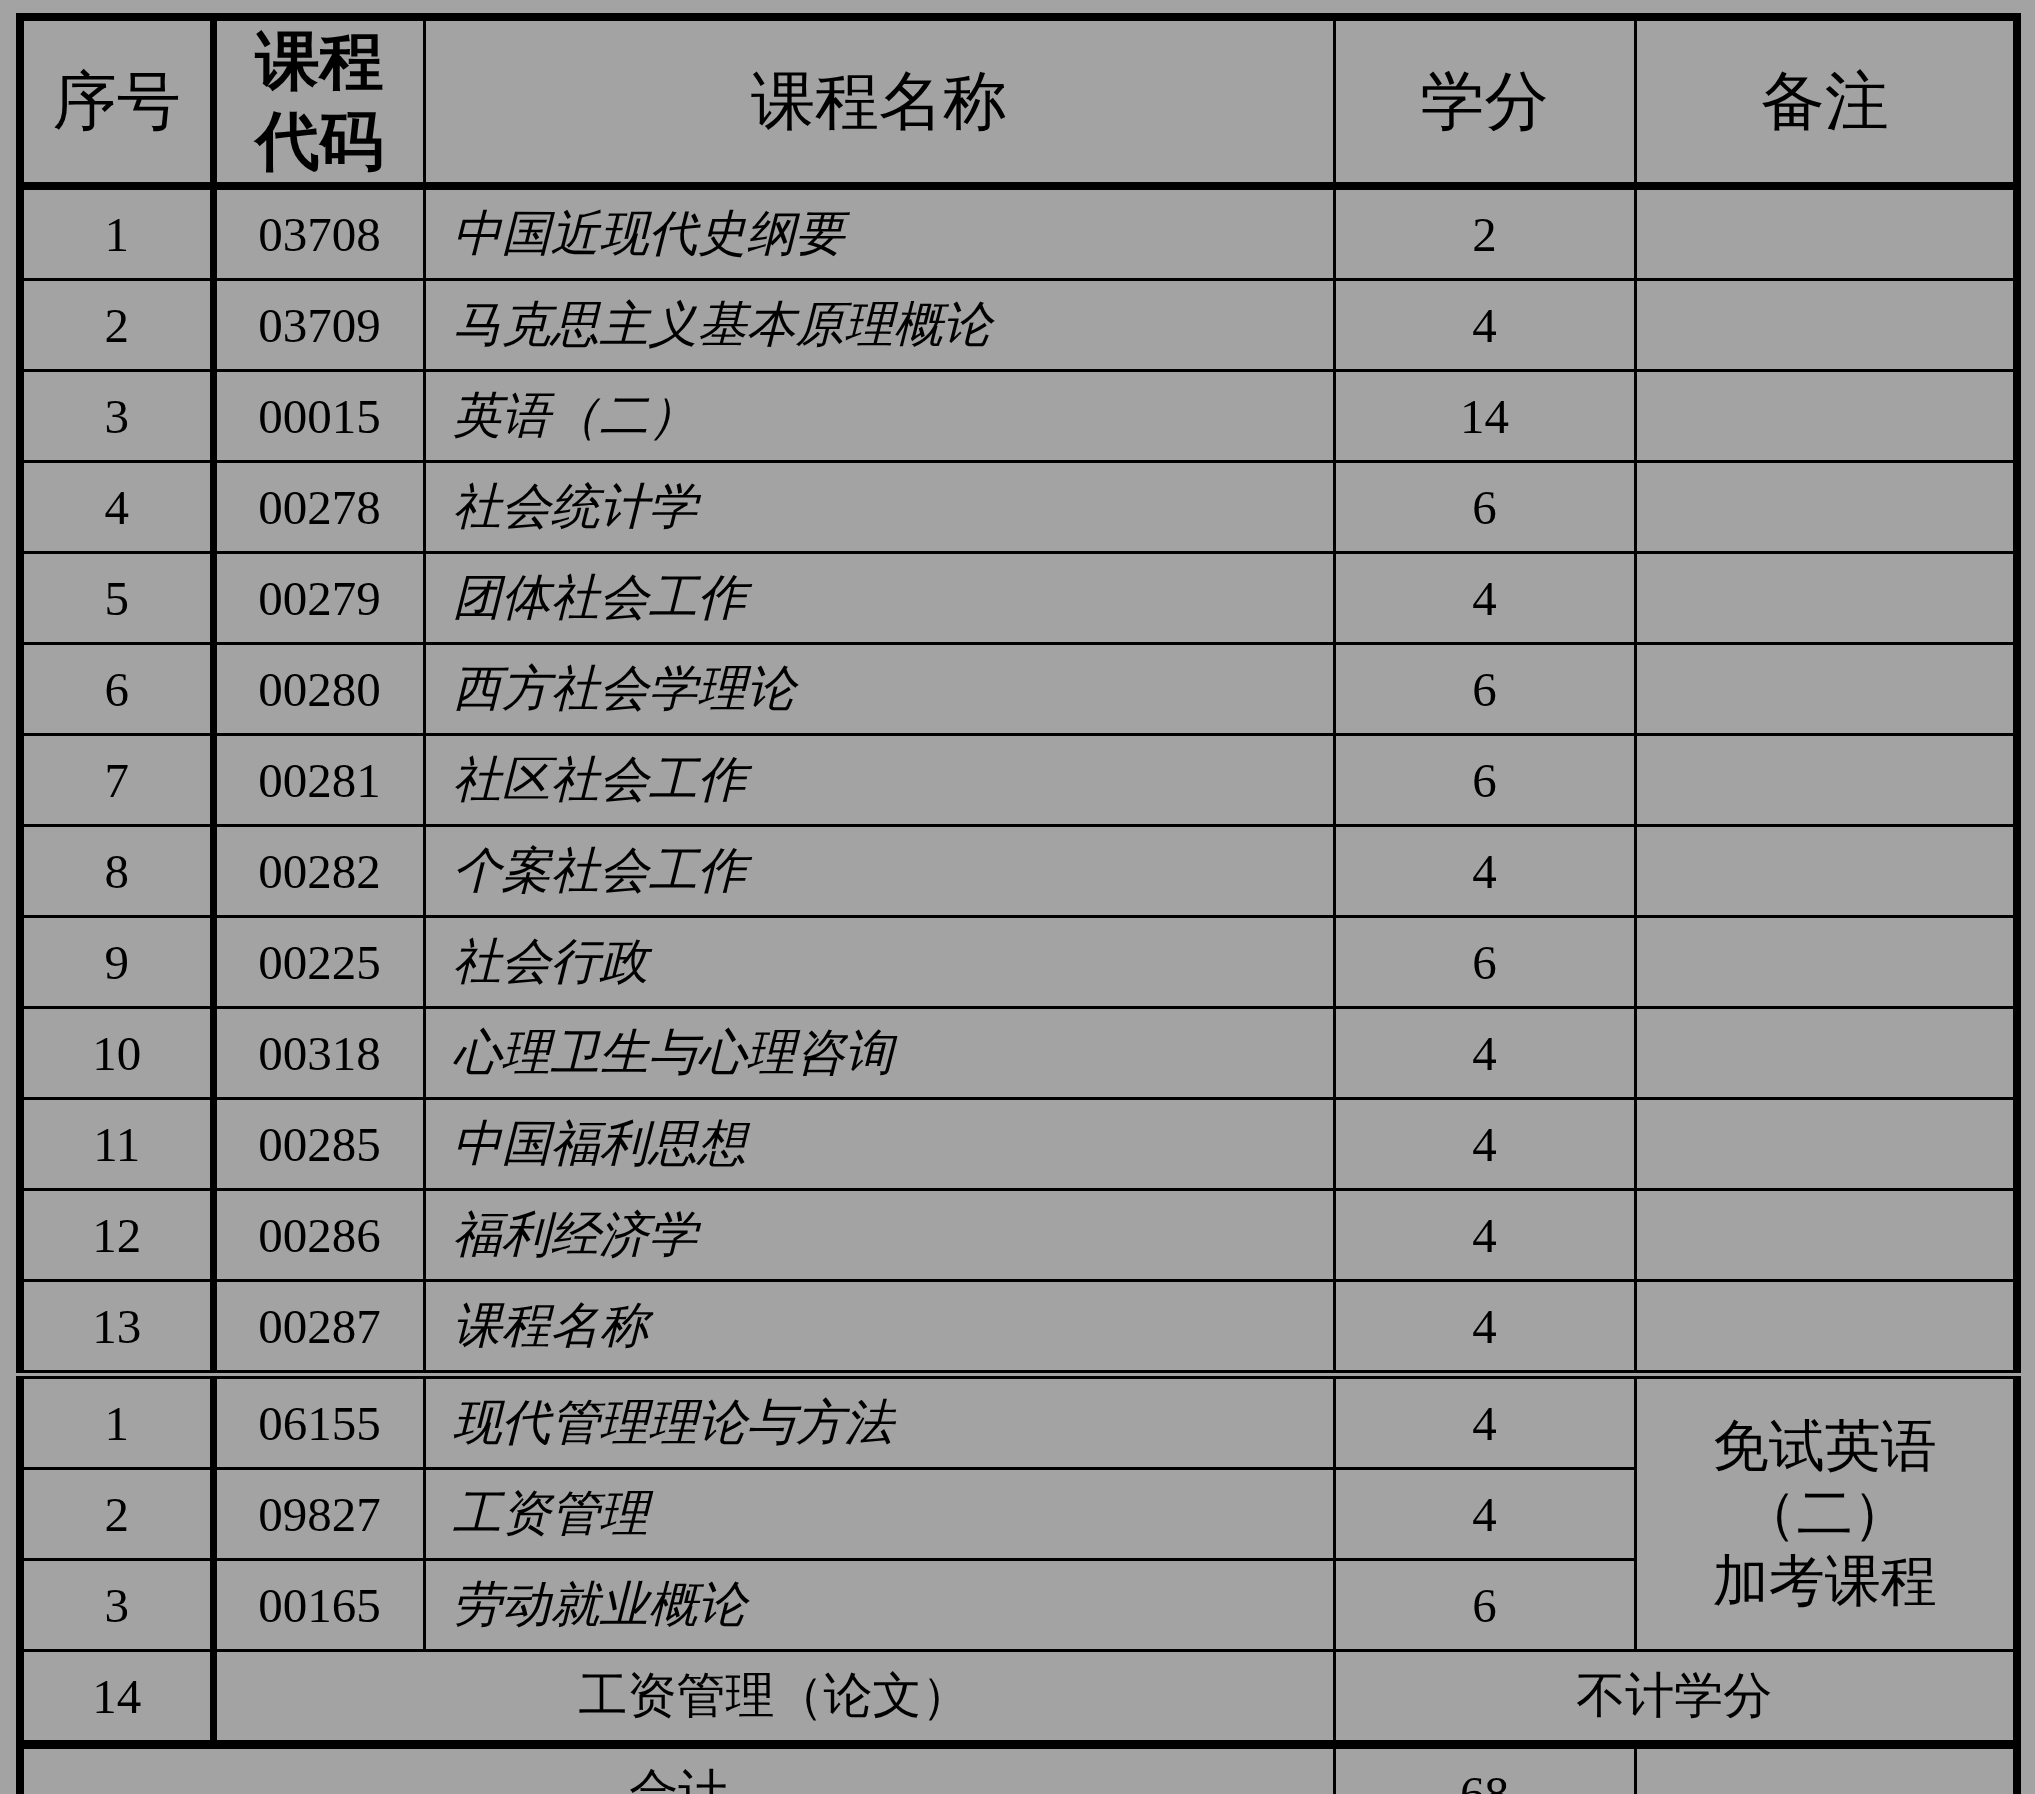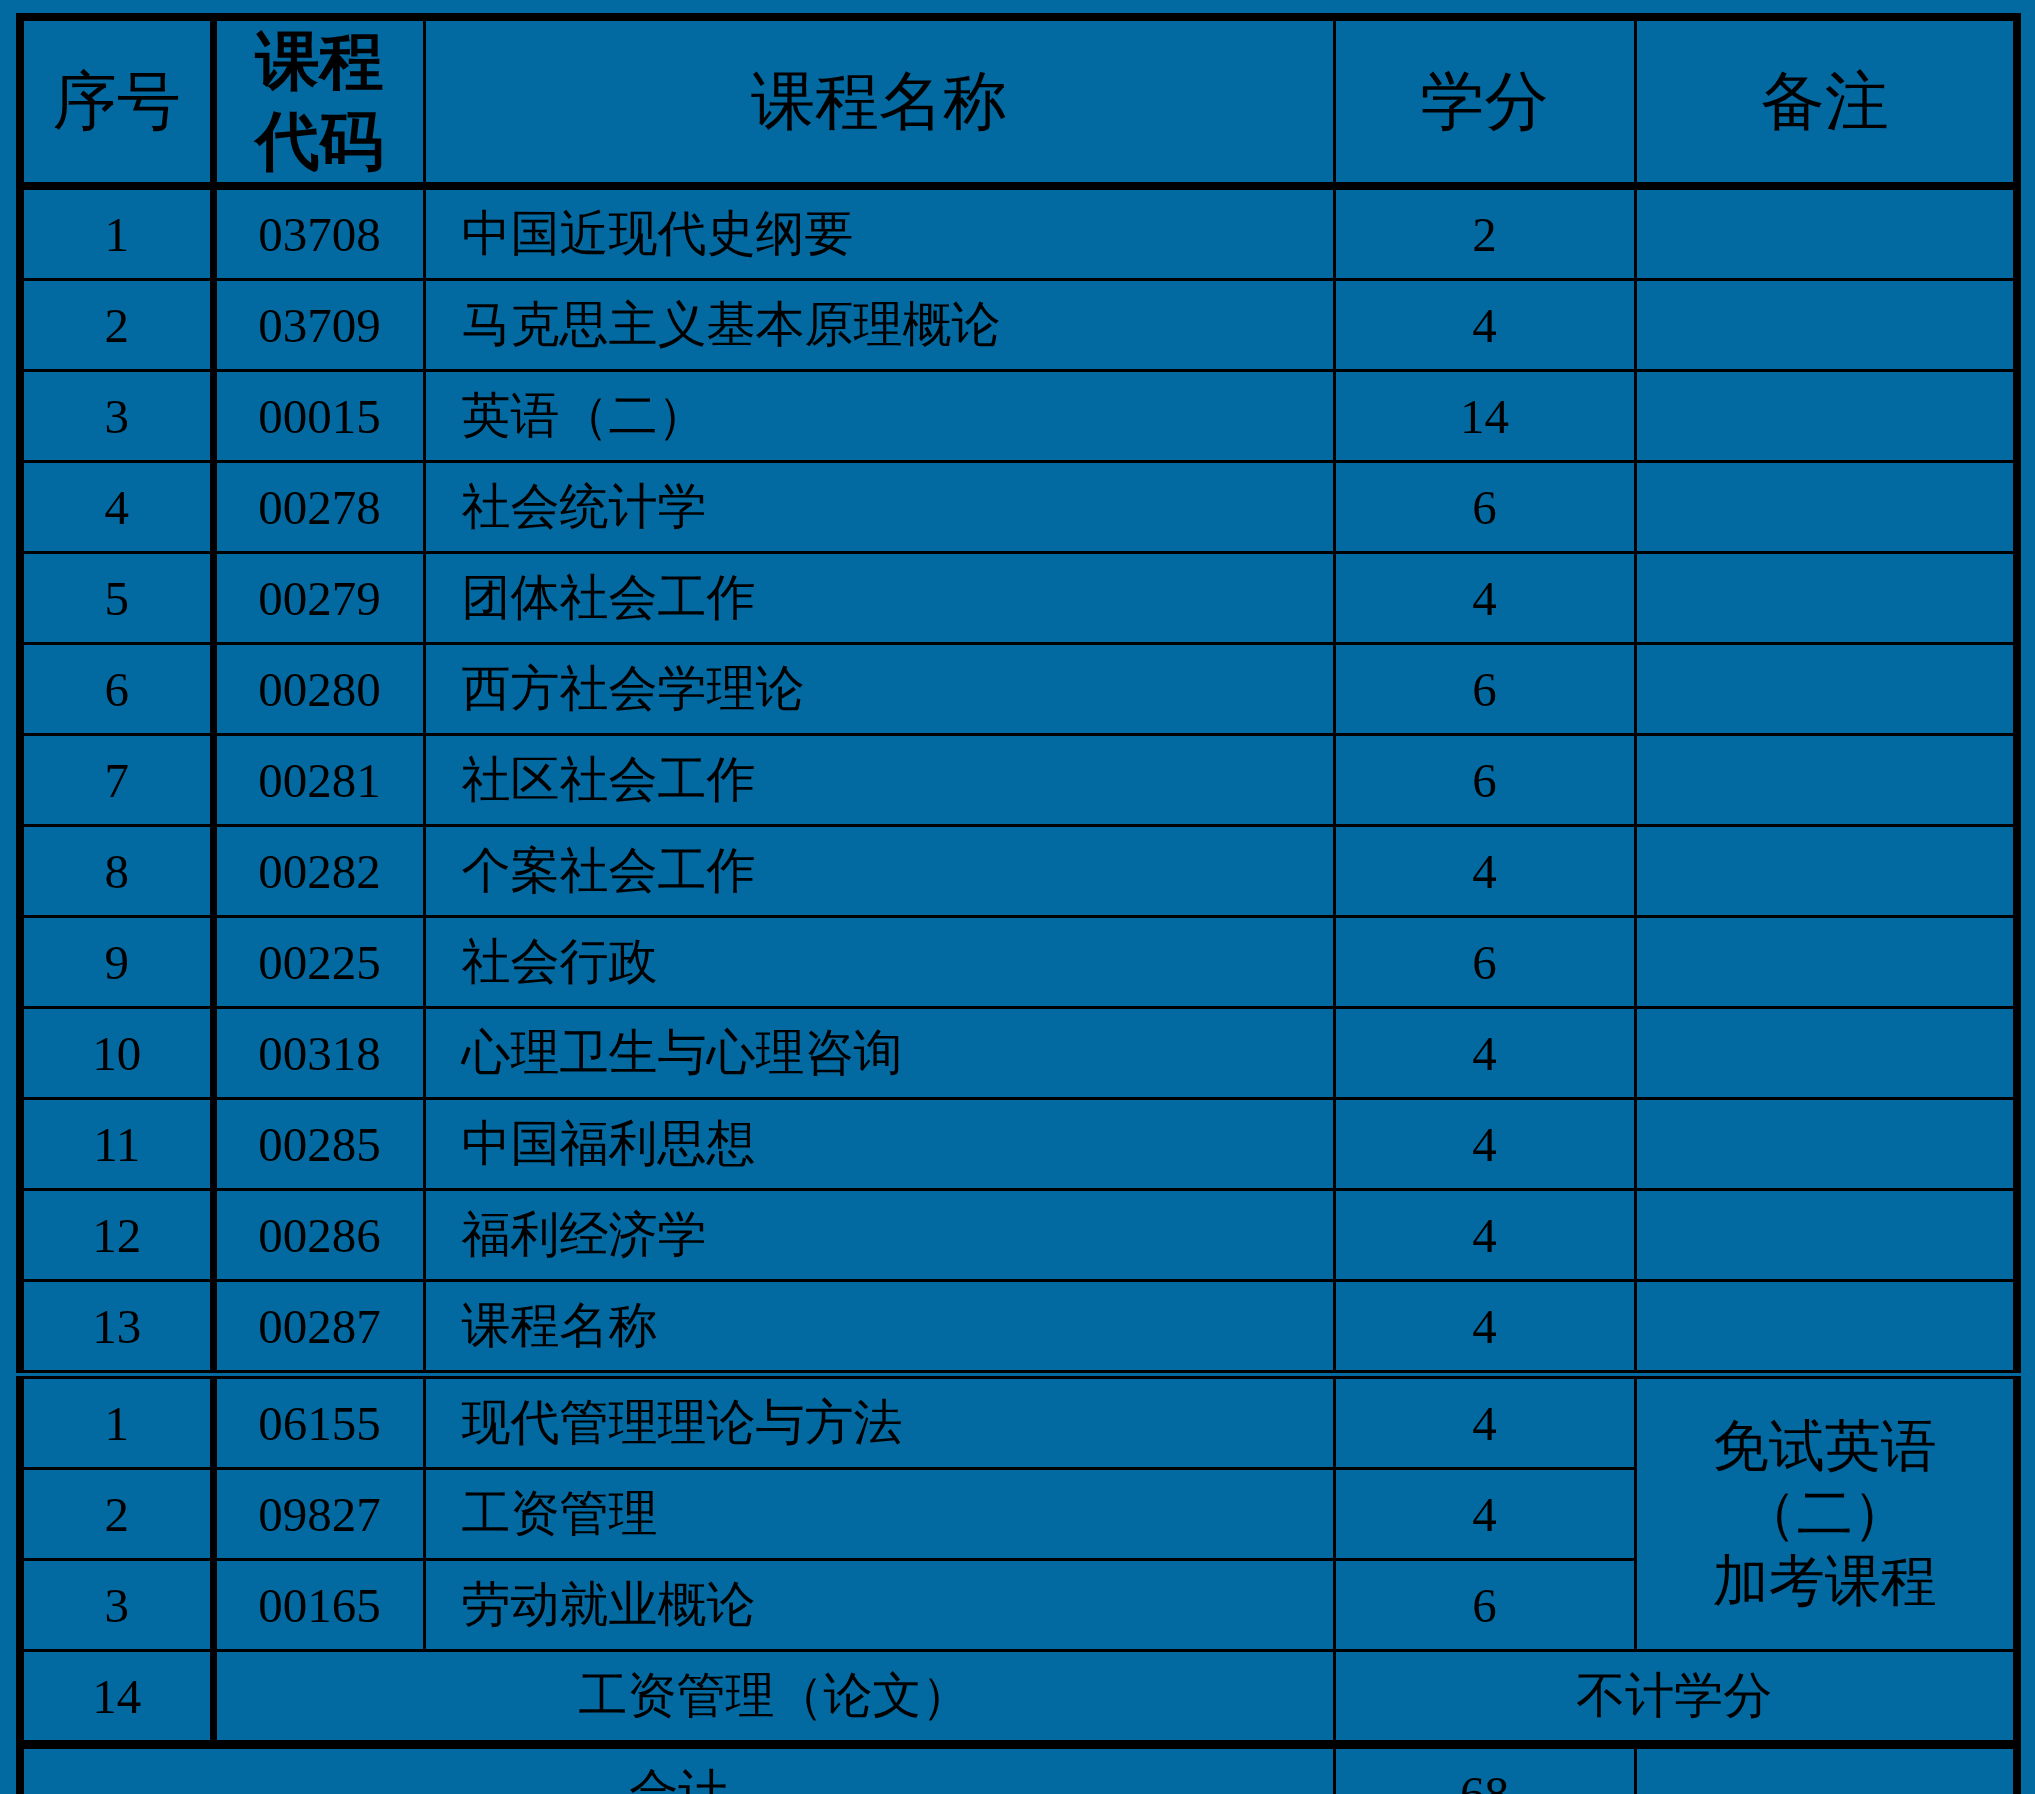--- a/index.html
+++ b/index.html
@@ -1,20 +1,20 @@
 <!DOCTYPE html>
 <html style="font-size:10.3px"><head>
 <meta charset="utf-8">
 <style>
   html, body { margin: 0; padding: 0; background: #ffffff; }
   .sheet {
     position: relative;
     width: 2035px;
     height: 1794px;
-    background: #0369a1;
+    background: #a3a3a3;
     color: #000000;
     font-family: "Liberation Serif", "DejaVu Serif", serif;
   }
   table.course-table {
     position: absolute;
     left: 16px;
     top: 13px;
     width: 2005px;
     border-collapse: collapse;
     table-layout: fixed;
@@ -48,21 +48,22 @@
   .idx-cell { border-right-width: 7.7px; }
 
   
   tr.section-divider td { border-bottom: 9.6px double #000000; }
 
   
   tr.thesis-row td { border-bottom-width: 9px; }
 
   td.name-cell {
     text-align: left;
-    padding-left: 36px;
+    padding-left: 27px;
+    font-style: italic;
   }
   .two-line span { display: block; line-height: 1.24; font-weight: bold; }
 
   td.remark-span-cell { font-size: 56px; }
   .remark-line { display: block; line-height: 1.2; }
   .remark-line + .remark-line { }
 </style>
 </head>
 <body>
 

